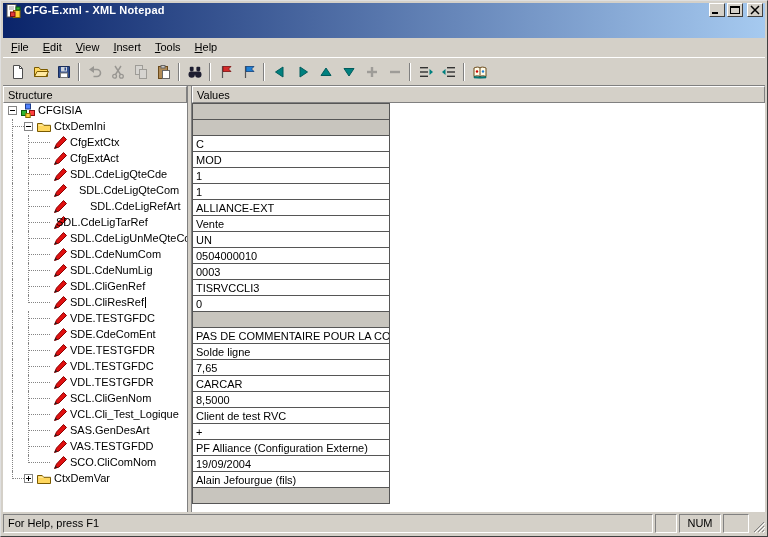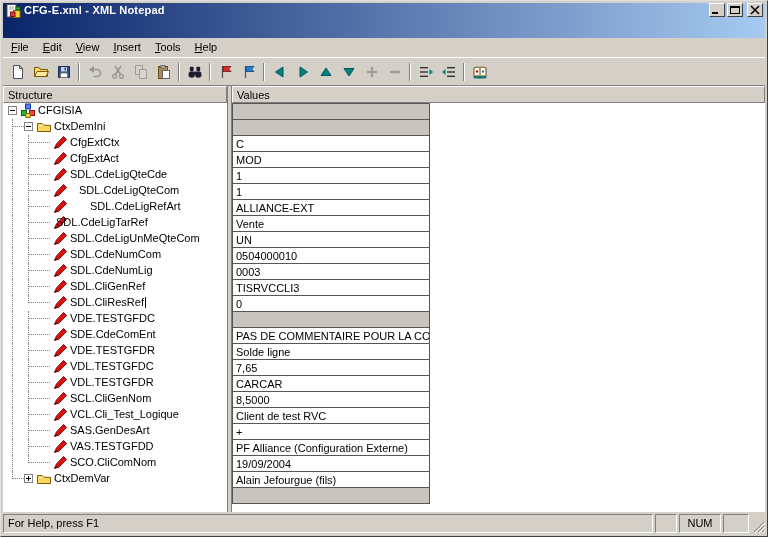--- a/index.html
+++ b/index.html
@@ -14,21 +14,21 @@
   .menubar{height:19px;flex:0 0 auto;display:flex;align-items:stretch;padding-left:1px}
   .menu-item{padding:3px 7px 0 7px;cursor:default}
   .menu-item::first-letter{text-decoration:underline}
   .toolbar{height:28px;flex:0 0 auto;display:flex;align-items:center;padding:2px 3px;border-top:1px solid #fff}
   .tb-btn{width:23px;height:22px;background:transparent;border:1px solid transparent;display:flex;align-items:center;justify-content:center;padding:0;cursor:default}
   .tb-btn.disabled .icn{filter:grayscale(1) opacity(.45) contrast(.7)}
   .tb-sep{width:2px;height:18px;border-left:1px solid #808080;border-right:1px solid #fff;margin:0 3px}
   .icn{display:inline-block;width:16px;height:16px}
   .icn svg{display:block;width:100%;height:100%}
   .main{flex:1;display:flex;border-top:1px solid #808080;min-height:0;background:#d4d0c8}
-  .col-left{width:224px;flex:0 0 auto;display:flex;flex-direction:column}
+  .col-left{width:184px;flex:0 0 auto;display:flex;flex-direction:column}
   .col-right{flex:1;display:flex;flex-direction:column;min-width:0}
   .pane-hdr{height:17px;flex:0 0 auto;background:#d4d0c8;border:1px solid;border-color:#fff #808080 #808080 #fff;padding:2px 0 0 4px}
   .splitter{width:5px;flex:0 0 auto;background:#d4d0c8;border-left:1px solid #808080;border-right:1px solid #808080;cursor:ew-resize}
   .tree-view{flex:1;background:#ffffff;position:relative;overflow:hidden}
   .values-view{flex:1;background:#fff;overflow:hidden}
   .tree-row{position:relative;height:16px;width:100%}
   .tree-label{position:absolute;top:1px;line-height:13px;padding:0 2px;white-space:nowrap}
   .caret{display:inline-block;width:1px;height:11px;background:#000;vertical-align:-2px;margin-left:1px}
   .vline{position:absolute;width:1px;border-left:1px dotted #848484;top:0;bottom:0}
   .vline.half{bottom:auto;height:8px}

